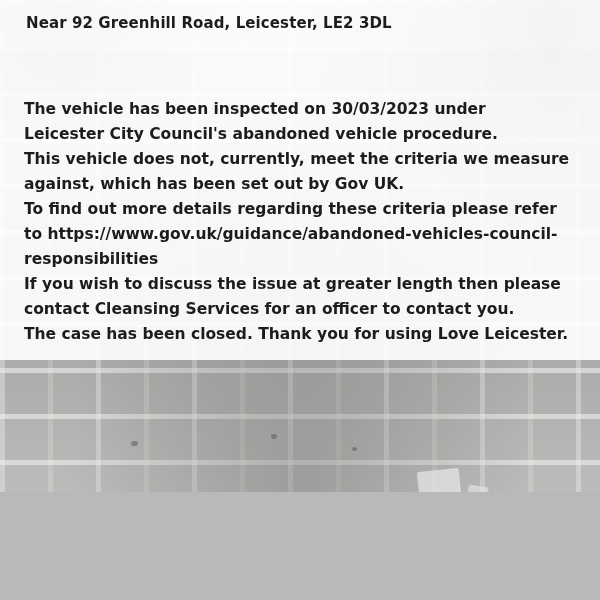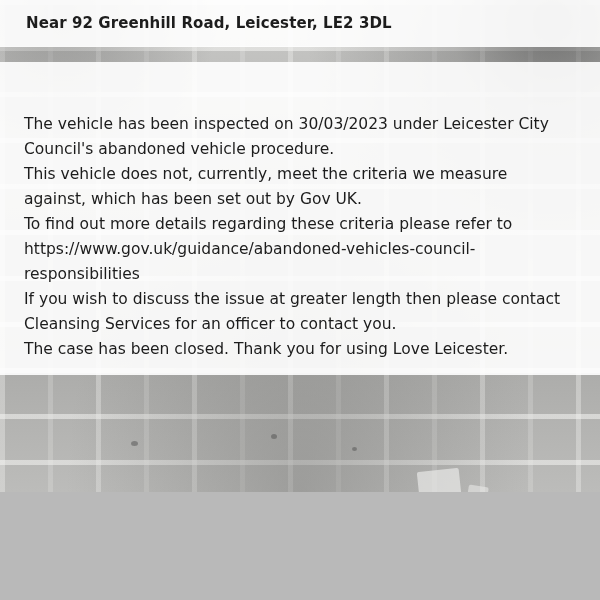--- a/index.html
+++ b/index.html
@@ -110,26 +110,27 @@
     font-weight: bold;
     color: #1d1d1d;
     letter-spacing: .1px;
     white-space: nowrap;
   }
 
   
   .body-panel {
     position: absolute;
     left: 0;
-    top: 62px;
+    top: 47px;
     width: 600px;
     height: 313px;
     background: rgba(255,255,255,0.90);
     box-sizing: border-box;
     padding: 50px 30px 10px 24px;
+    font-weight: bold;
   }
   .body-text {
     font-size: 15.5px;
     line-height: 25px;
     color: #1c1c1c;
     white-space: pre-wrap;
     word-break: break-word;
   }
 </style>
 </head>

